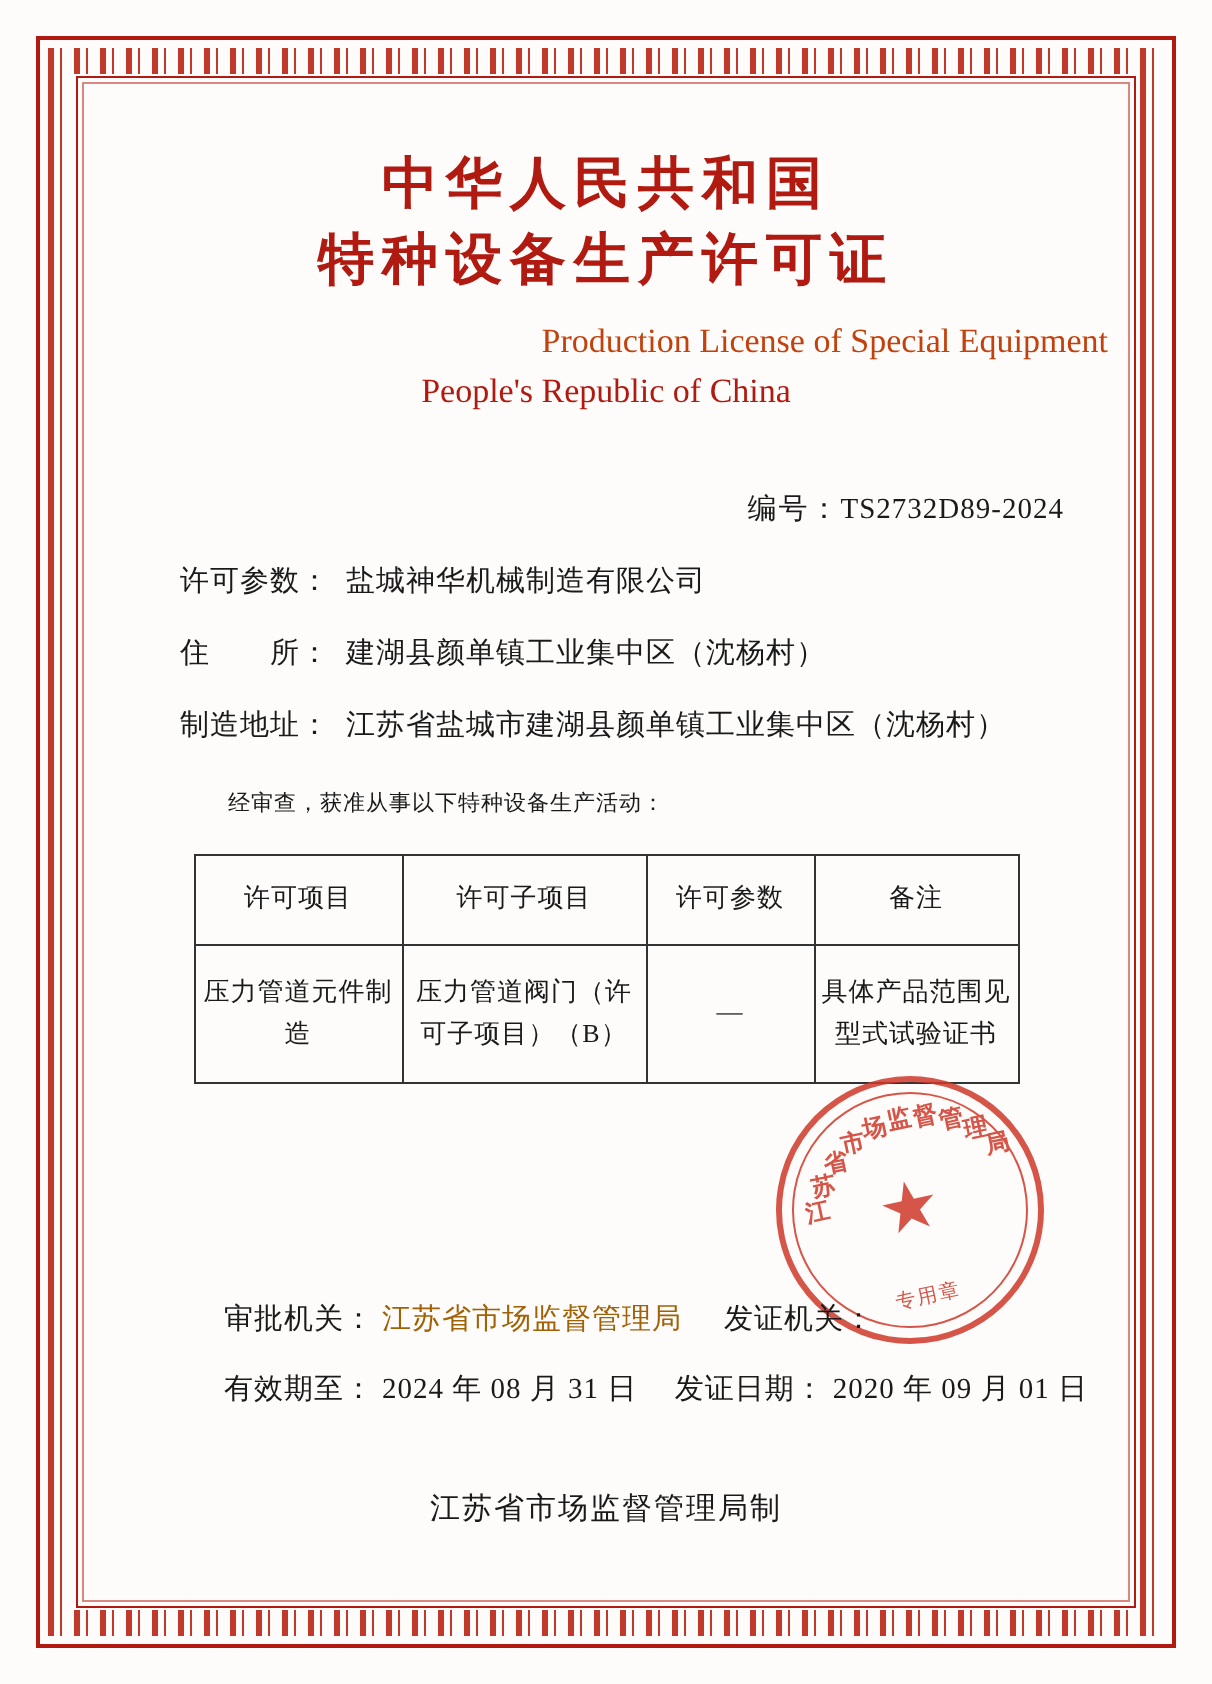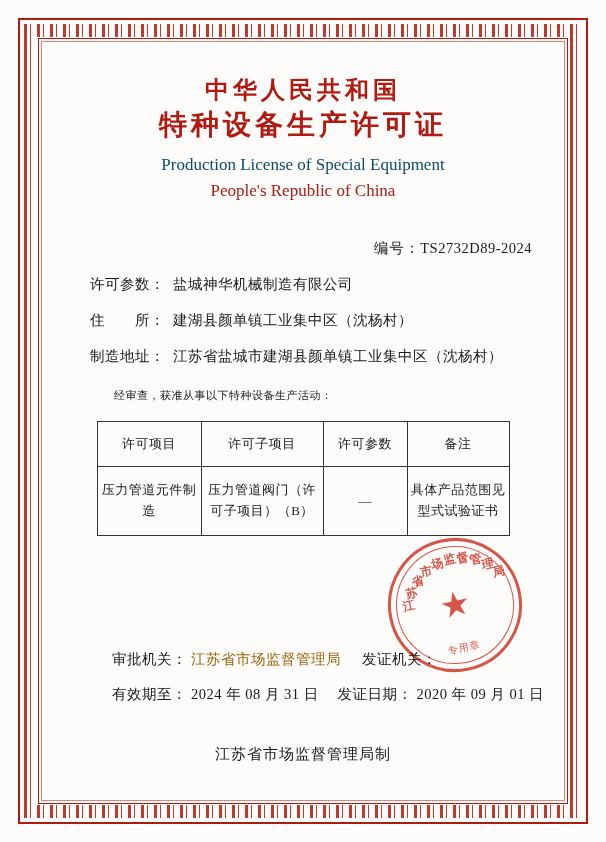--- a/index.html
+++ b/index.html
@@ -86,38 +86,38 @@
     left: 52px;
     top: 52px;
     right: 52px;
     bottom: 52px;
   }
 
   .title-cn {
     text-align: center;
     color: #b01a10;
     font-weight: bold;
-    font-size: 24px;
+    font-size: 28px;
     letter-spacing: 4px;
     line-height: 1.35;
     margin-top: 22px;
     font-family: "Liberation Serif", "DejaVu Serif", serif;
   }
   .title-cn2 {
     text-align: center;
     color: #b01a10;
     font-weight: bold;
     font-size: 28px;
     letter-spacing: 4px;
     line-height: 1.35;
     font-family: "Liberation Serif", "DejaVu Serif", serif;
   }
   .title-en {
-    text-align: center;
-    color: #0c4a6e;
+    text-align: right;
+    color: #c2410c;
     font-size: 17px;
     line-height: 1.5;
     margin-top: 8px;
     font-family: "Liberation Serif", serif;
   }
   .title-en2 {
     text-align: center;
     color: #b01a10;
     font-size: 17px;
     line-height: 1.5;

